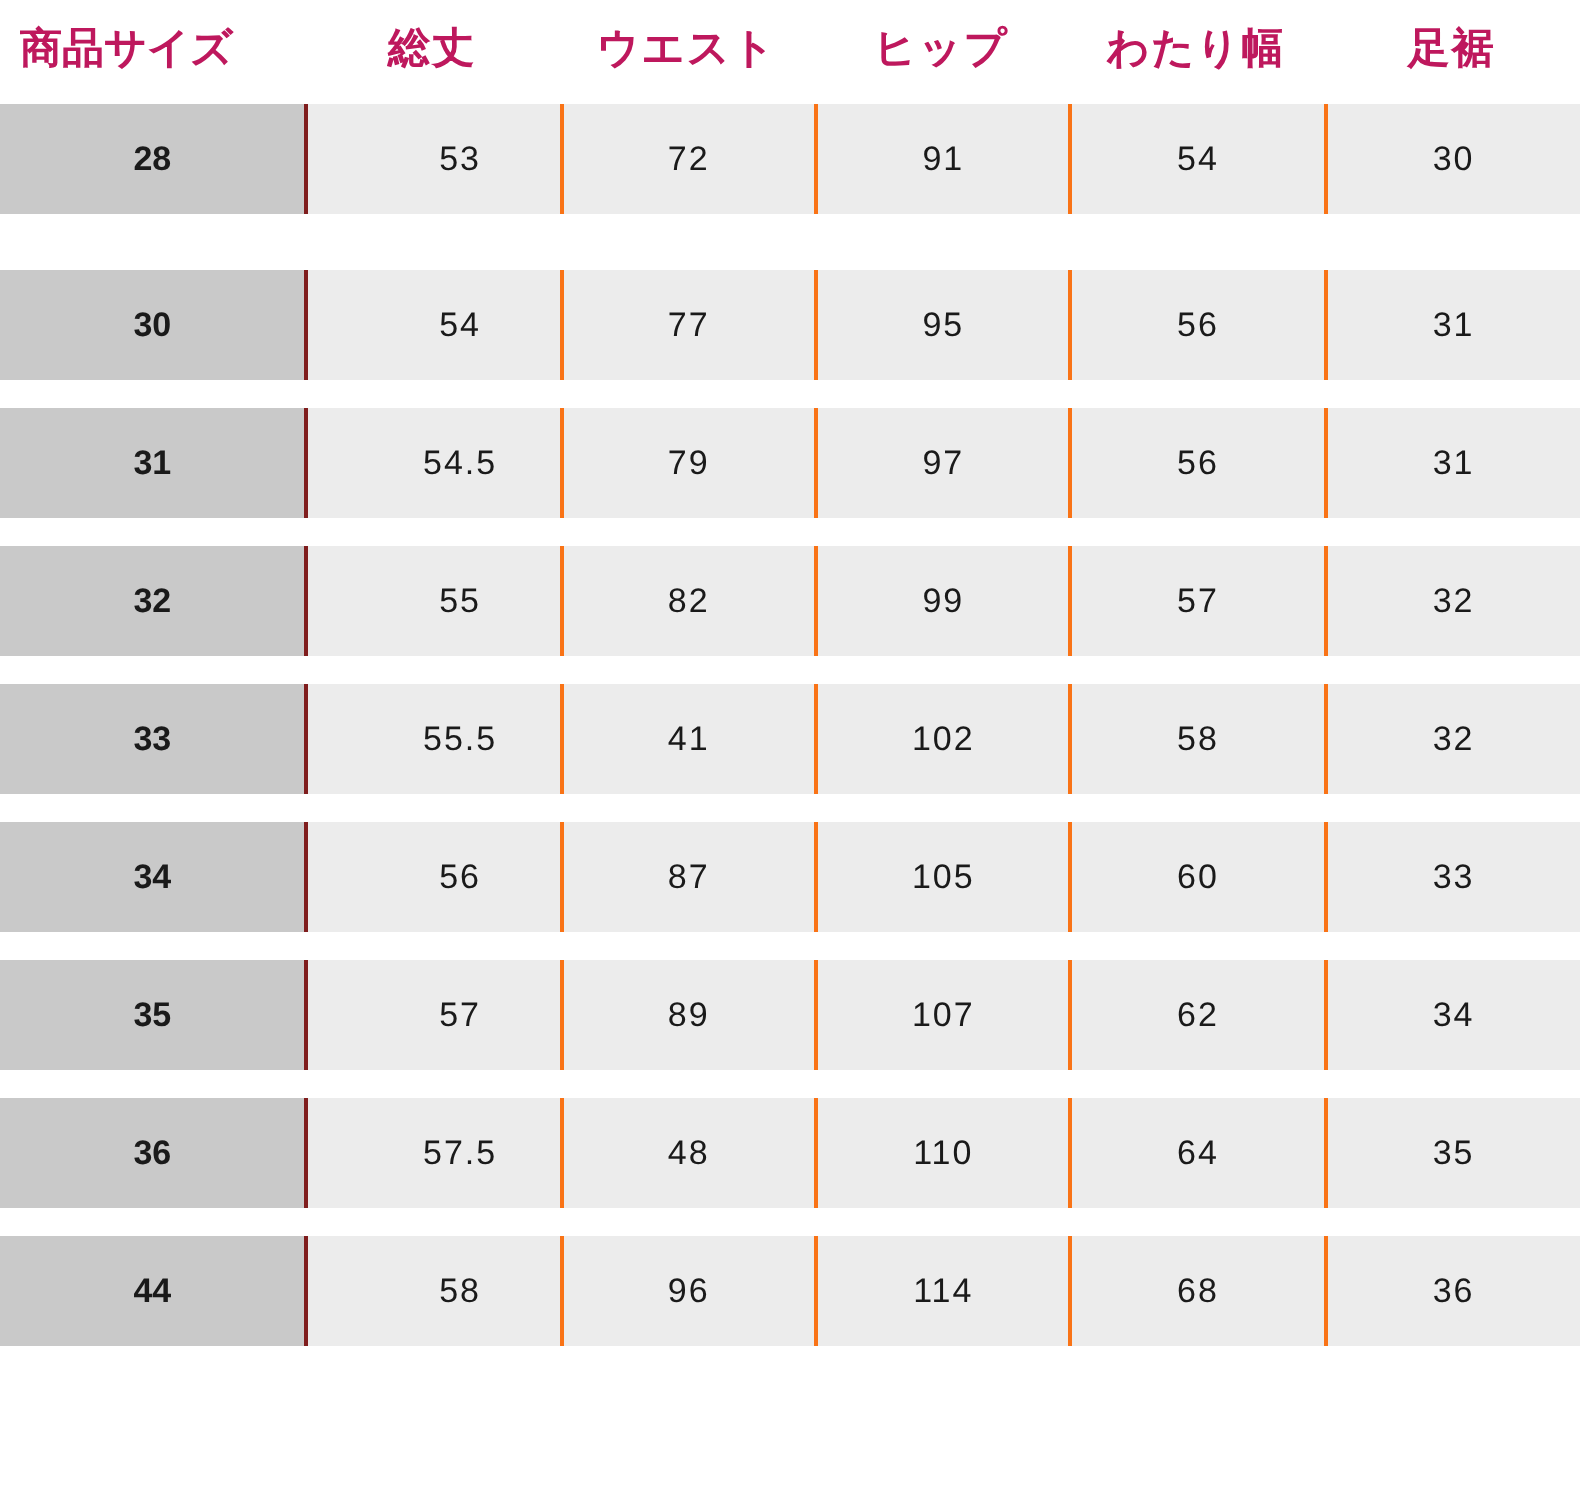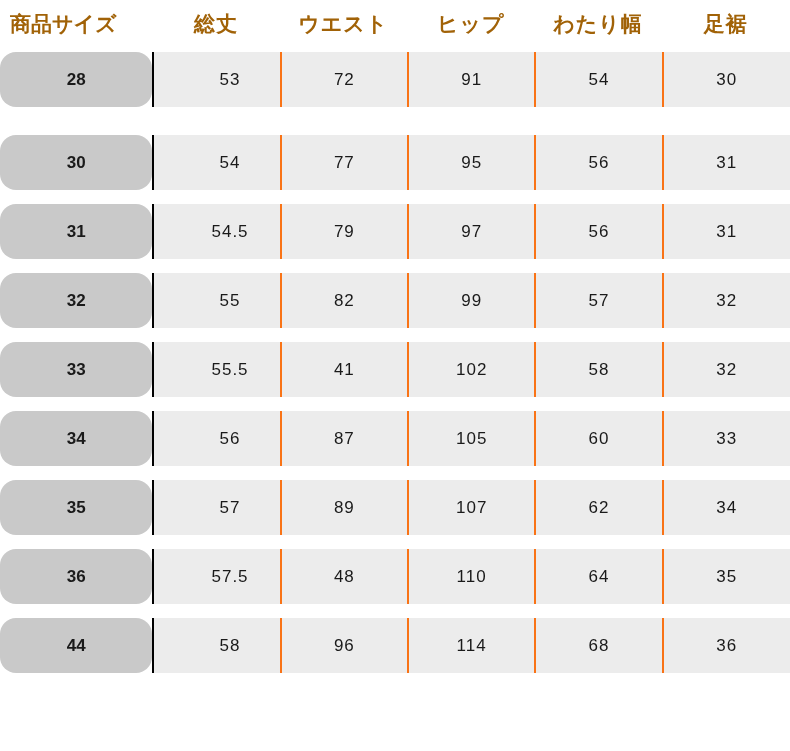--- a/index.html
+++ b/index.html
@@ -20,21 +20,21 @@
     border-spacing: 0;
     table-layout: fixed;
   }
   .size-table col.c-size { width: 152px; }
   .size-table col.c-data { width: 127px; }
   .size-table col.c-data-narrow { width: 128px; }
 
   thead th {
     font-size: 21px;
     font-weight: bold;
-    color: #a16207;
+    color: #be185d;
     text-align: center;
     padding: 10px 0 14px 0;
     letter-spacing: 1px;
     background: #ffffff;
     border: none;
   }
   thead th.head-size {
     text-align: left;
     padding-left: 10px;
     letter-spacing: 0px;
@@ -49,28 +49,27 @@
     text-align: center;
     color: #1a1a1a;
     vertical-align: middle;
     border: none;
     padding: 0;
   }
   tbody td.size-cell {
     font-weight: bold;
     background: #c9c9c9;
     font-size: 17px;
-    border-radius: 16px;
   }
   tbody td.val-cell {
     background: #ececec;
     letter-spacing: 1px;
   }
   tbody tr.data-row td.val-cell.first-val {
-    border-left: 2px solid #000000;
+    border-left: 2px solid #7f1d1d;
     padding-left: 26px;
   }
   tbody td.val-cell + td.val-cell {
     border-left: 2px solid #f97316;
   }
 </style>
 </head>
 <body>
 
 <table class="size-table">

